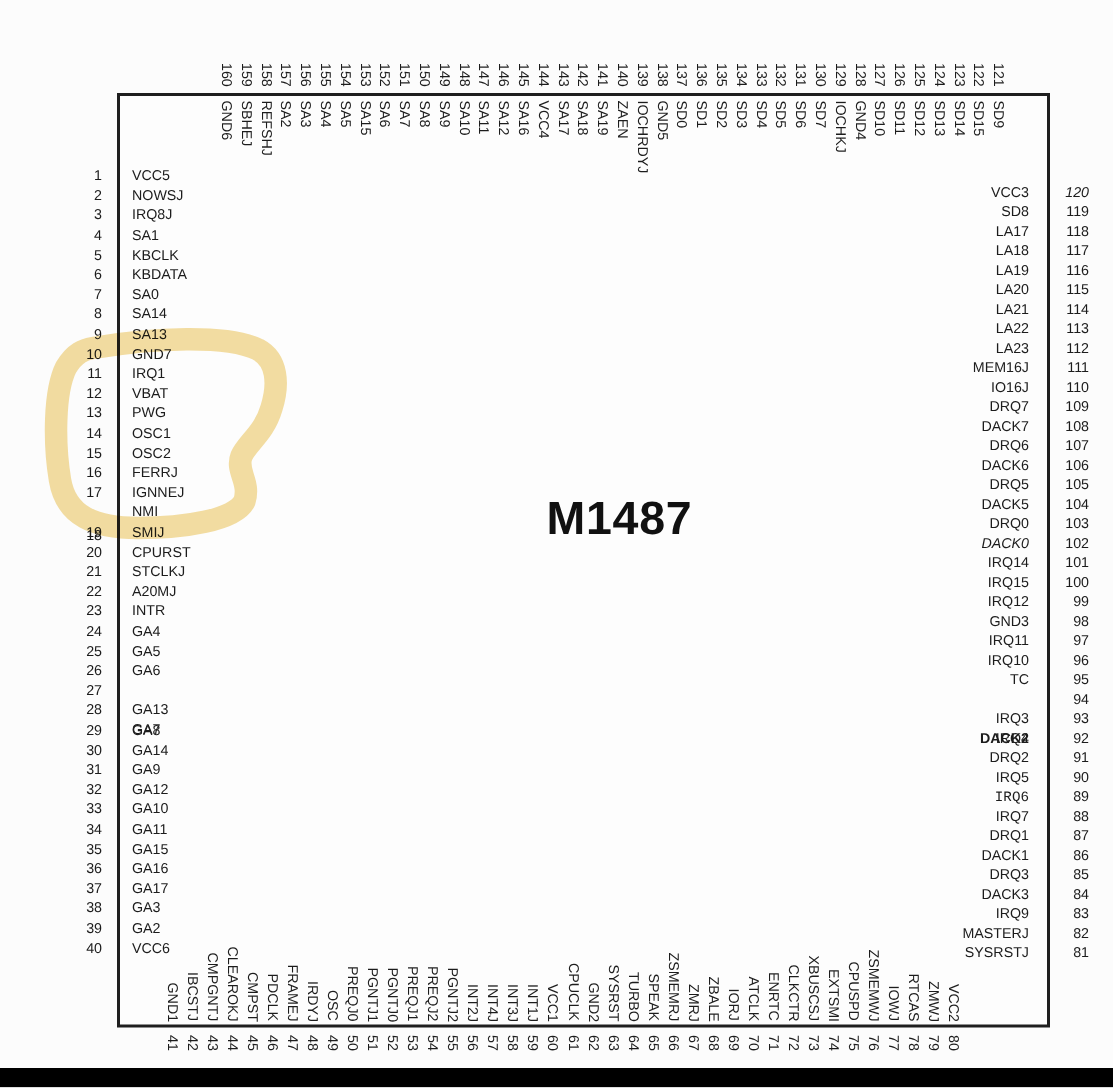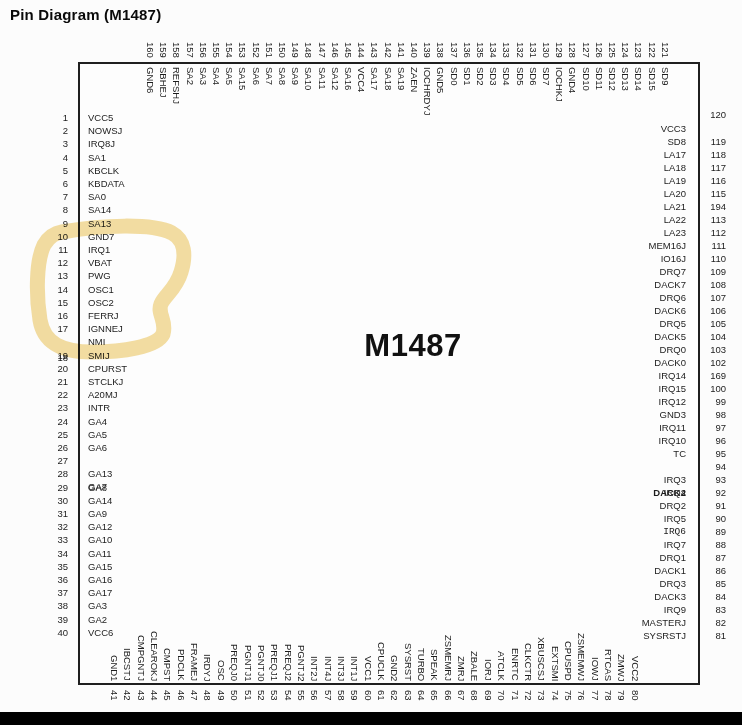--- a/index.html
+++ b/index.html
@@ -45,21 +45,20 @@
   .highlight-svg {
     position:absolute; left:0; top:0; width:742px; height:725px;
     pointer-events:none; mix-blend-mode:multiply;
   }
 </style>
 </head>
 <body>
 
 <div class="canvas" style="color: rgb(28, 28, 28);">
 
-  <div class="title">Pin Diagram (M1487)</div>
 
   <div class="chip-box"></div>
 
   <div class="chip-name">M1487</div>
 
   <div id="pins-layer">
       <div class="pin-h num-left" style="top: 111px;">1</div>
       <div class="pin-h lab-left" style="top: 111px;">VCC5</div>
       <div class="pin-h num-left" style="top: 124.2px;">2</div>
       <div class="pin-h lab-left" style="top: 124.2px;">NOWSJ</div>
@@ -133,33 +132,33 @@
       <div class="pin-h lab-left" style="top: 573px;">GA16</div>
       <div class="pin-h num-left" style="top: 586.2px;">37</div>
       <div class="pin-h lab-left" style="top: 586.2px;">GA17</div>
       <div class="pin-h num-left" style="top: 599.4px;">38</div>
       <div class="pin-h lab-left" style="top: 599.4px;">GA3</div>
       <div class="pin-h num-left" style="top: 612.6px;">39</div>
       <div class="pin-h lab-left" style="top: 612.6px;">GA2</div>
       <div class="pin-h num-left" style="top: 625.8px;">40</div>
       <div class="pin-h lab-left" style="top: 625.8px;">VCC6</div>
       <div class="pin-h lab-right" style="top: 121.5px;">VCC3</div>
-      <div class="pin-h num-right" style="top: 108px;">120</div>
+      <div class="pin-h num-right" style="top: 122px; font-style: italic;">120</div>
       <div class="pin-h lab-right" style="top: 134.5px;">SD8</div>
       <div class="pin-h num-right" style="top: 134.5px;">119</div>
       <div class="pin-h lab-right" style="top: 147.5px;">LA17</div>
       <div class="pin-h num-right" style="top: 147.5px;">118</div>
       <div class="pin-h lab-right" style="top: 160.5px;">LA18</div>
       <div class="pin-h num-right" style="top: 160.5px;">117</div>
       <div class="pin-h lab-right" style="top: 173.5px;">LA19</div>
       <div class="pin-h num-right" style="top: 173.5px;">116</div>
       <div class="pin-h lab-right" style="top: 186.5px;">LA20</div>
       <div class="pin-h num-right" style="top: 186.5px;">115</div>
       <div class="pin-h lab-right" style="top: 199.5px;">LA21</div>
-      <div class="pin-h num-right" style="top: 199.5px;">194</div>
+      <div class="pin-h num-right" style="top: 199.5px;">114</div>
       <div class="pin-h lab-right" style="top: 212.5px;">LA22</div>
       <div class="pin-h num-right" style="top: 212.5px;">113</div>
       <div class="pin-h lab-right" style="top: 225.5px;">LA23</div>
       <div class="pin-h num-right" style="top: 225.5px;">112</div>
       <div class="pin-h lab-right" style="top: 238.5px;">MEM16J</div>
       <div class="pin-h num-right" style="top: 238.5px;">111</div>
       <div class="pin-h lab-right" style="top: 251.5px;">IO16J</div>
       <div class="pin-h num-right" style="top: 251.5px;">110</div>
       <div class="pin-h lab-right" style="top: 264.5px;">DRQ7</div>
       <div class="pin-h num-right" style="top: 264.5px;">109</div>
@@ -168,24 +167,24 @@
       <div class="pin-h lab-right" style="top: 290.5px;">DRQ6</div>
       <div class="pin-h num-right" style="top: 290.5px;">107</div>
       <div class="pin-h lab-right" style="top: 303.5px;">DACK6</div>
       <div class="pin-h num-right" style="top: 303.5px;">106</div>
       <div class="pin-h lab-right" style="top: 316.5px;">DRQ5</div>
       <div class="pin-h num-right" style="top: 316.5px;">105</div>
       <div class="pin-h lab-right" style="top: 329.5px;">DACK5</div>
       <div class="pin-h num-right" style="top: 329.5px;">104</div>
       <div class="pin-h lab-right" style="top: 342.5px;">DRQ0</div>
       <div class="pin-h num-right" style="top: 342.5px;">103</div>
-      <div class="pin-h lab-right" style="top: 355.5px;">DACK0</div>
+      <div class="pin-h lab-right" style="top: 355.5px; font-style: italic;">DACK0</div>
       <div class="pin-h num-right" style="top: 355.5px;">102</div>
       <div class="pin-h lab-right" style="top: 368.5px;">IRQ14</div>
-      <div class="pin-h num-right" style="top: 368.5px;">169</div>
+      <div class="pin-h num-right" style="top: 368.5px;">101</div>
       <div class="pin-h lab-right" style="top: 381.5px;">IRQ15</div>
       <div class="pin-h num-right" style="top: 381.5px;">100</div>
       <div class="pin-h lab-right" style="top: 394.5px;">IRQ12</div>
       <div class="pin-h num-right" style="top: 394.5px;">99</div>
       <div class="pin-h lab-right" style="top: 407.5px;">GND3</div>
       <div class="pin-h num-right" style="top: 407.5px;">98</div>
       <div class="pin-h lab-right" style="top: 420.5px;">IRQ11</div>
       <div class="pin-h num-right" style="top: 420.5px;">97</div>
       <div class="pin-h lab-right" style="top: 433.5px;">IRQ10</div>
       <div class="pin-h num-right" style="top: 433.5px;">96</div>

